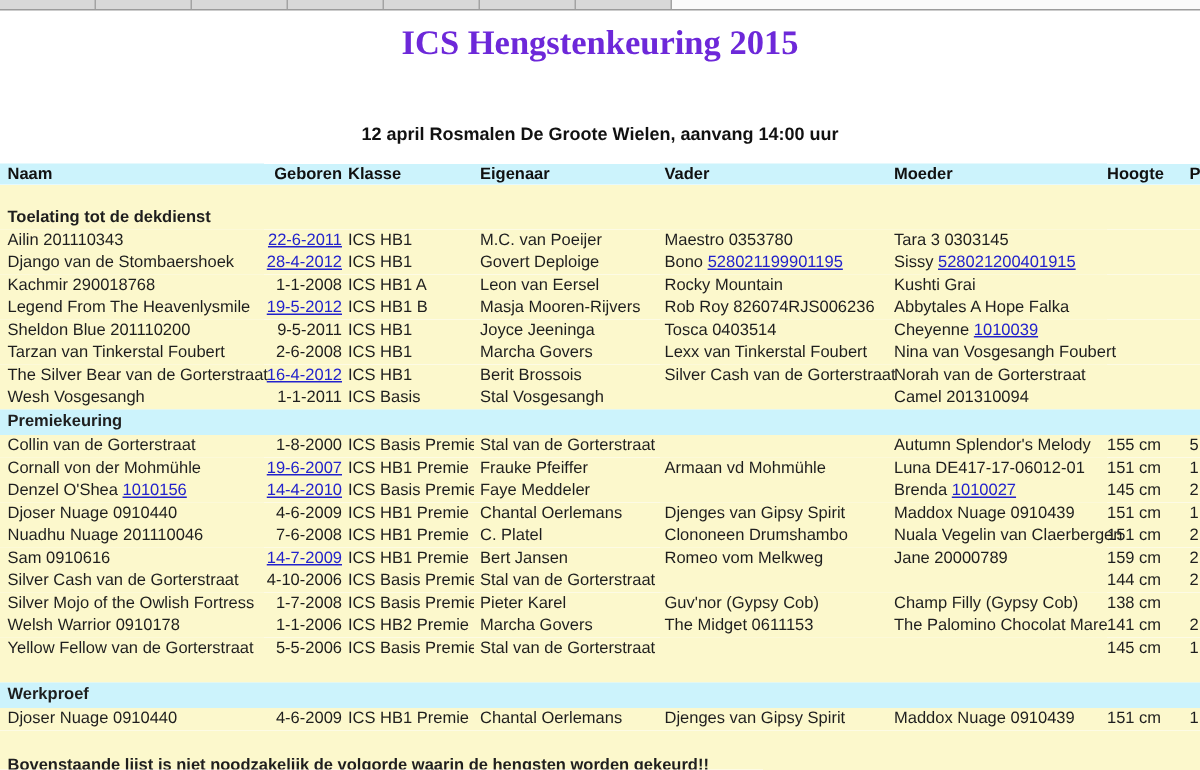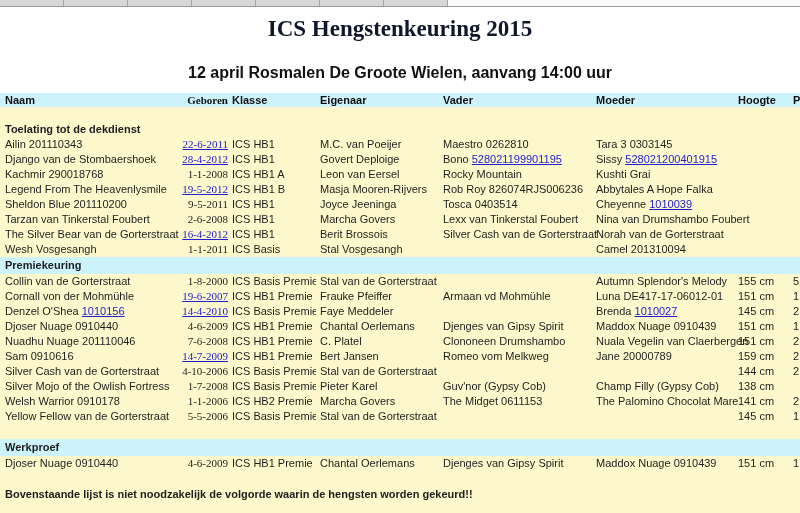--- a/index.html
+++ b/index.html
@@ -9,45 +9,45 @@
     position:relative;
   }
   
   .tab-strip{display:flex;height:7px;width:800px;border-bottom:1px solid #9b9b9b;box-sizing:border-box;background:#fbfbfb;}
   .tab-seg{width:64px;background:#d8d8d8;border-right:1px solid #a3a3a3;box-sizing:border-box;}
   .tab-active{flex:1;background:#fafafa;}
 
   h1.title{
     font-family:"Liberation Serif","DejaVu Serif",serif;
     font-size:23px;line-height:26px;font-weight:bold;
-    text-align:center;margin:9px 0 0 0;color:#0f172a;
+    text-align:center;margin:9px 0 0 0;color:#6d28d9;
   }
   .subtitle{
-    text-align:center;font-weight:bold;font-size:16px;line-height:14px;
-    margin-top:24px;color:#111;
+    text-align:center;font-weight:bold;font-size:12px;line-height:14px;
+    margin-top:40px;color:#111;
   }
 
   table.keuring{
     border-collapse:collapse;table-layout:fixed;width:840px;
     margin-top:13px;font-size:11px;
   }
   td,th{padding:0;margin:0;white-space:nowrap;overflow:hidden;vertical-align:middle;}
   thead th{
     background:#ccf3fc;height:14px;font-weight:bold;text-align:left;font-size:11px;color:#111;
   }
   tbody td{line-height:15px;height:15px;}
   tr.row{background:#fcf8cc;}
   tr.yellow{background:#fcf8cc;}
   tr.band{background:#ccf3fc;}
   tr.band td{font-weight:bold;height:17px;padding-left:5px;overflow:visible;}
   tr.section-inline td{font-weight:bold;height:15px;padding-left:5px;overflow:visible;}
   tr.footer-row td{font-weight:bold;height:17px;padding-left:5px;overflow:visible;}
 
   .c-naam{padding-left:5px;overflow:visible;}
-  .c-geboren{text-align:right;font-family:Liberation Serif, serif;}
+  .c-geboren{text-align:right;}
   .c-klasse{padding-left:4px;margin-top:28px;}
   .c-eigenaar{padding-left:4px;}
   .c-vader{padding-left:3px;overflow:visible;}
   .c-moeder{padding-left:4px;overflow:visible;margin-left:13px;}
   .c-hoogte{text-align:left;padding-right:3px;}
   .c-extra{padding-left:7px;}
   th.c-geboren{text-align:right;}
   th.c-hoogte{text-align:left;padding-right:3px;}
 
   a.lnk{color:#2222cc;text-decoration:underline;cursor:pointer;}
@@ -97,21 +97,21 @@
         <td colspan="8"></td>
       </tr>
       <tr class="yellow section-inline">
         <td colspan="8">Toelating tot de dekdienst</td>
       </tr>
       <tr class="row">
         <td class="c-naam">Ailin 201110343</td>
         <td class="c-geboren"><a class="lnk" href="#">22-6-2011</a></td>
         <td class="c-klasse">ICS HB1</td>
         <td class="c-eigenaar">M.C. van Poeijer</td>
-        <td class="c-vader">Maestro 0262810</td>
+        <td class="c-vader">Maestro 0353780</td>
         <td class="c-moeder">Tara 3 0303145</td>
         <td class="c-hoogte"></td>
         <td class="c-extra"></td>
       </tr>
       <tr class="row">
         <td class="c-naam">Django van de Stombaershoek</td>
         <td class="c-geboren"><a class="lnk" href="#">28-4-2012</a></td>
         <td class="c-klasse">ICS HB1</td>
         <td class="c-eigenaar">Govert Deploige</td>
         <td class="c-vader">Bono <a class="lnk" href="#">528021199901195</a></td>
@@ -148,21 +148,21 @@
         <td class="c-moeder">Cheyenne <a class="lnk" href="#">1010039</a></td>
         <td class="c-hoogte"></td>
         <td class="c-extra"></td>
       </tr>
       <tr class="row">
         <td class="c-naam">Tarzan van Tinkerstal Foubert</td>
         <td class="c-geboren">2-6-2008</td>
         <td class="c-klasse">ICS HB1</td>
         <td class="c-eigenaar">Marcha Govers</td>
         <td class="c-vader">Lexx van Tinkerstal Foubert</td>
-        <td class="c-moeder">Nina van Drumshambo Foubert</td>
+        <td class="c-moeder">Nina van Vosgesangh Foubert</td>
         <td class="c-hoogte"></td>
         <td class="c-extra"></td>
       </tr>
       <tr class="row">
         <td class="c-naam">The Silver Bear van de Gorterstraat</td>
         <td class="c-geboren"><a class="lnk" href="#">16-4-2012</a></td>
         <td class="c-klasse">ICS HB1</td>
         <td class="c-eigenaar">Berit Brossois</td>
         <td class="c-vader">Silver Cash van de Gorterstraat</td>
         <td class="c-moeder">Norah van de Gorterstraat</td>

